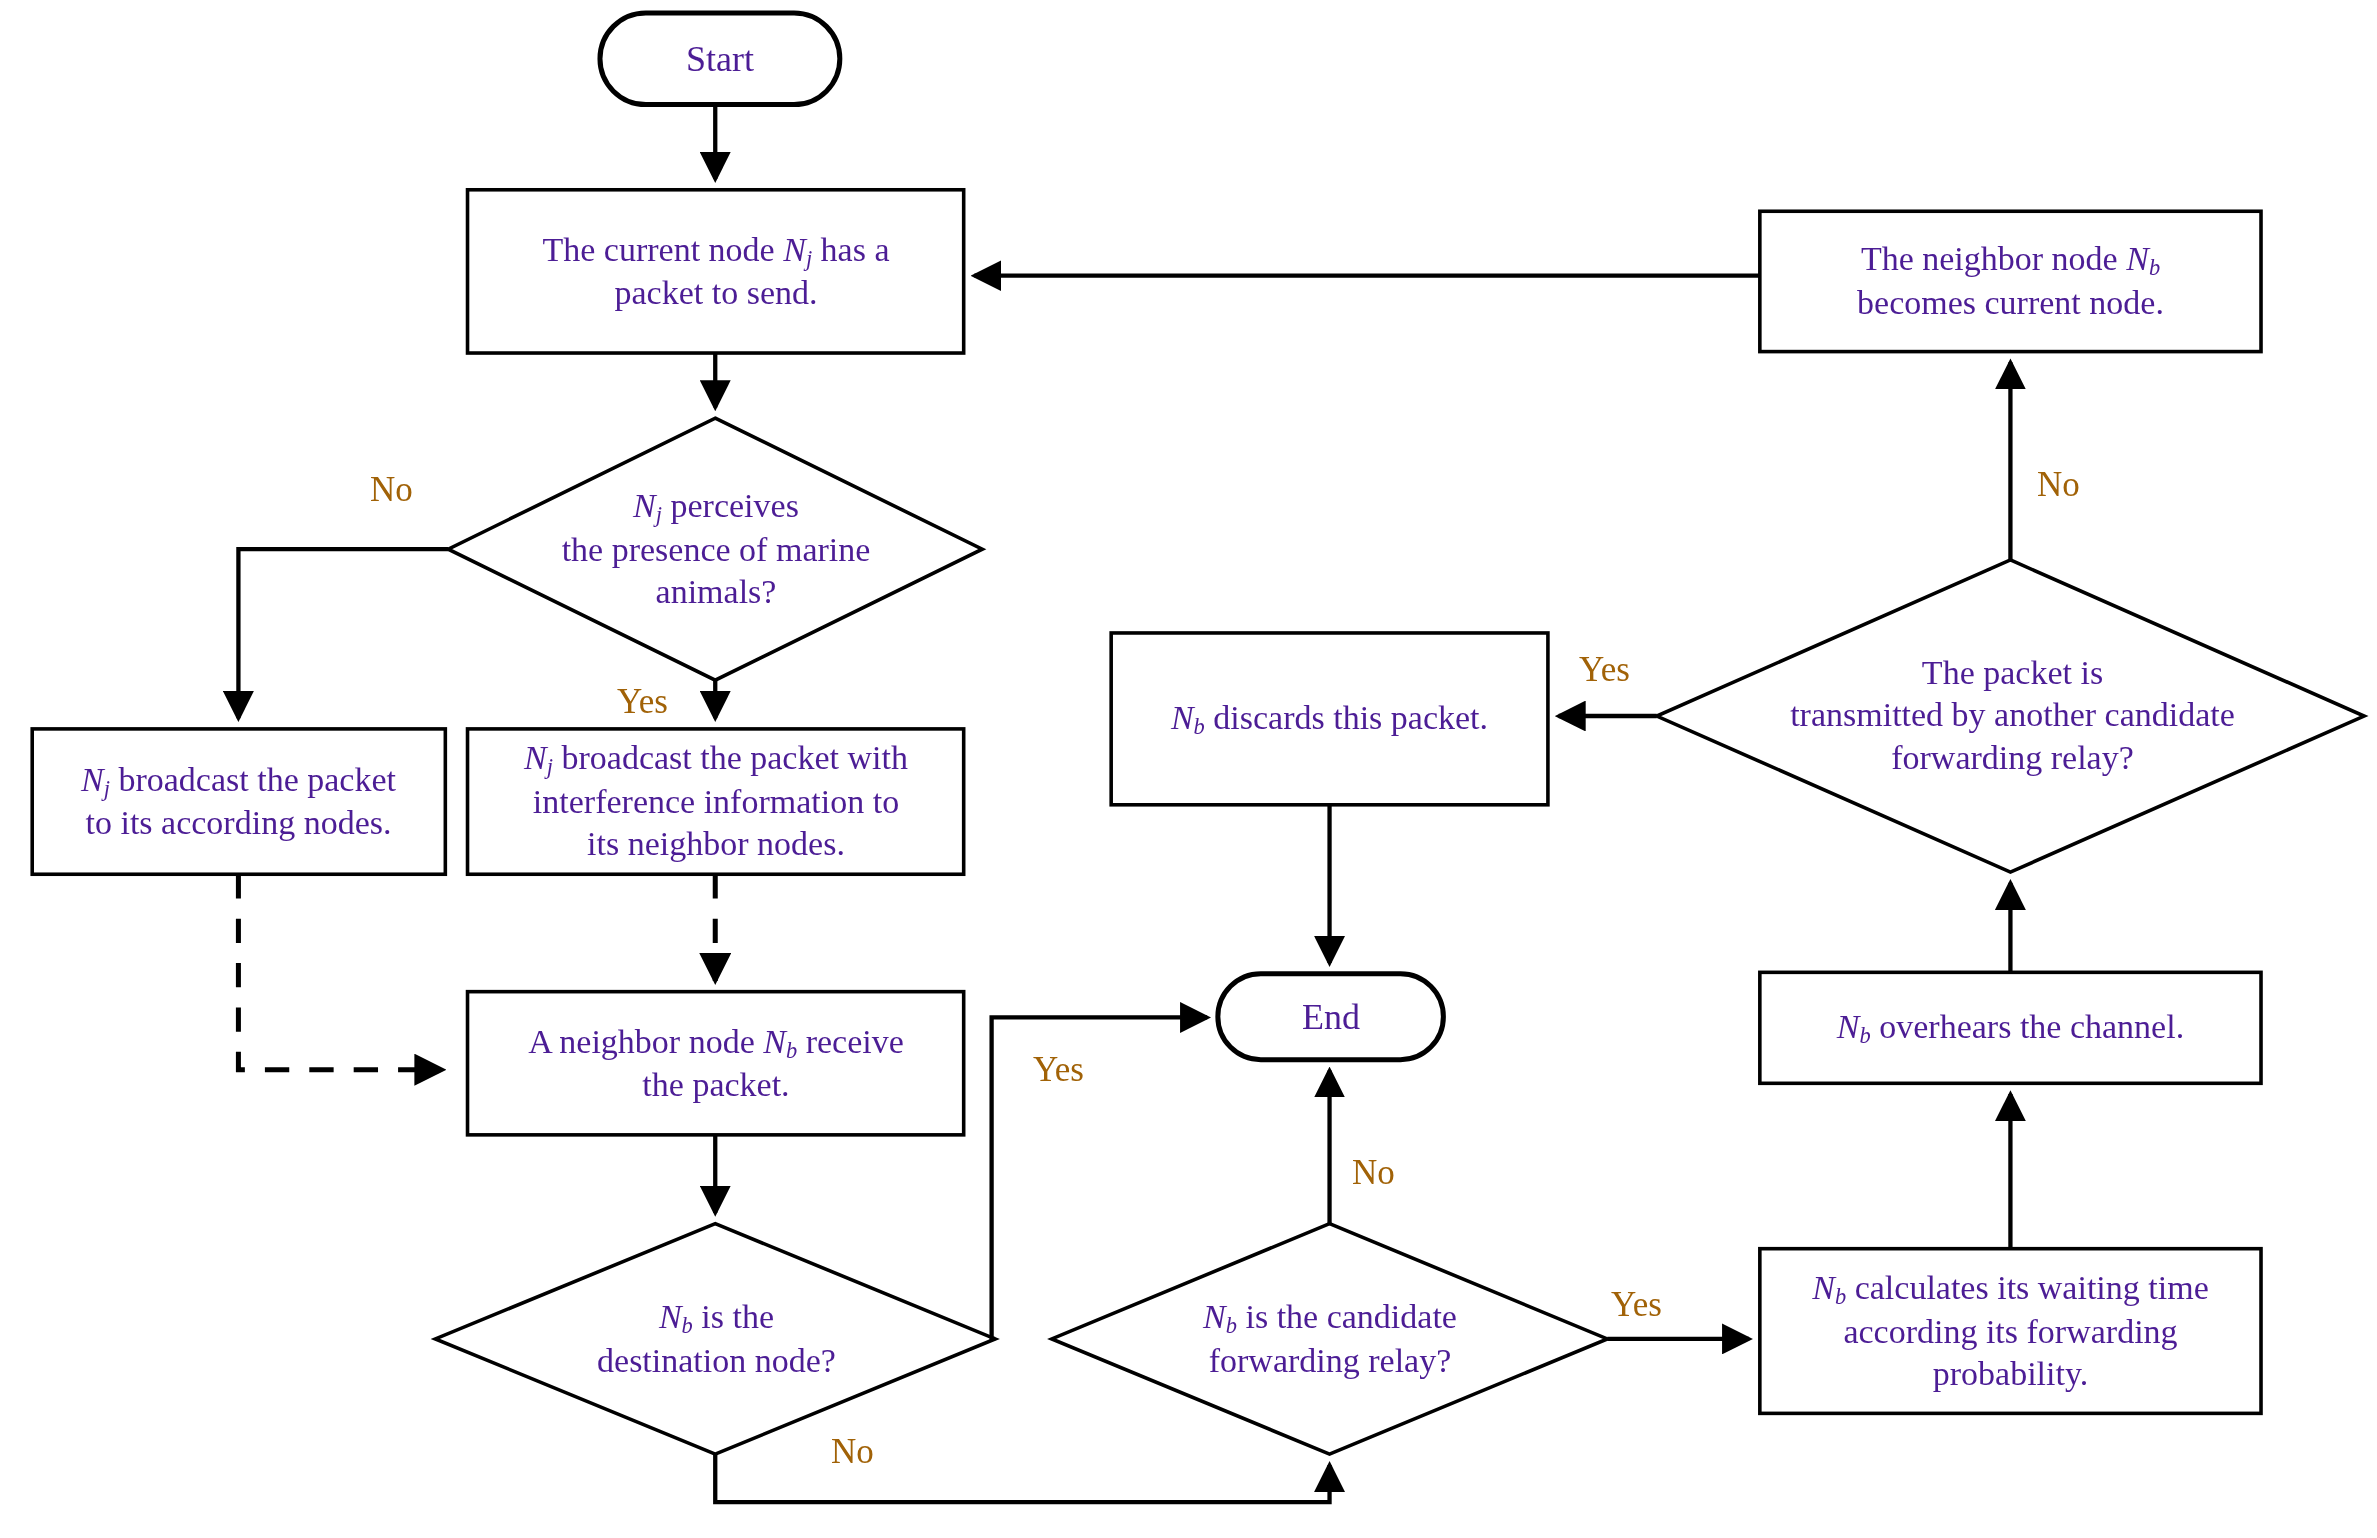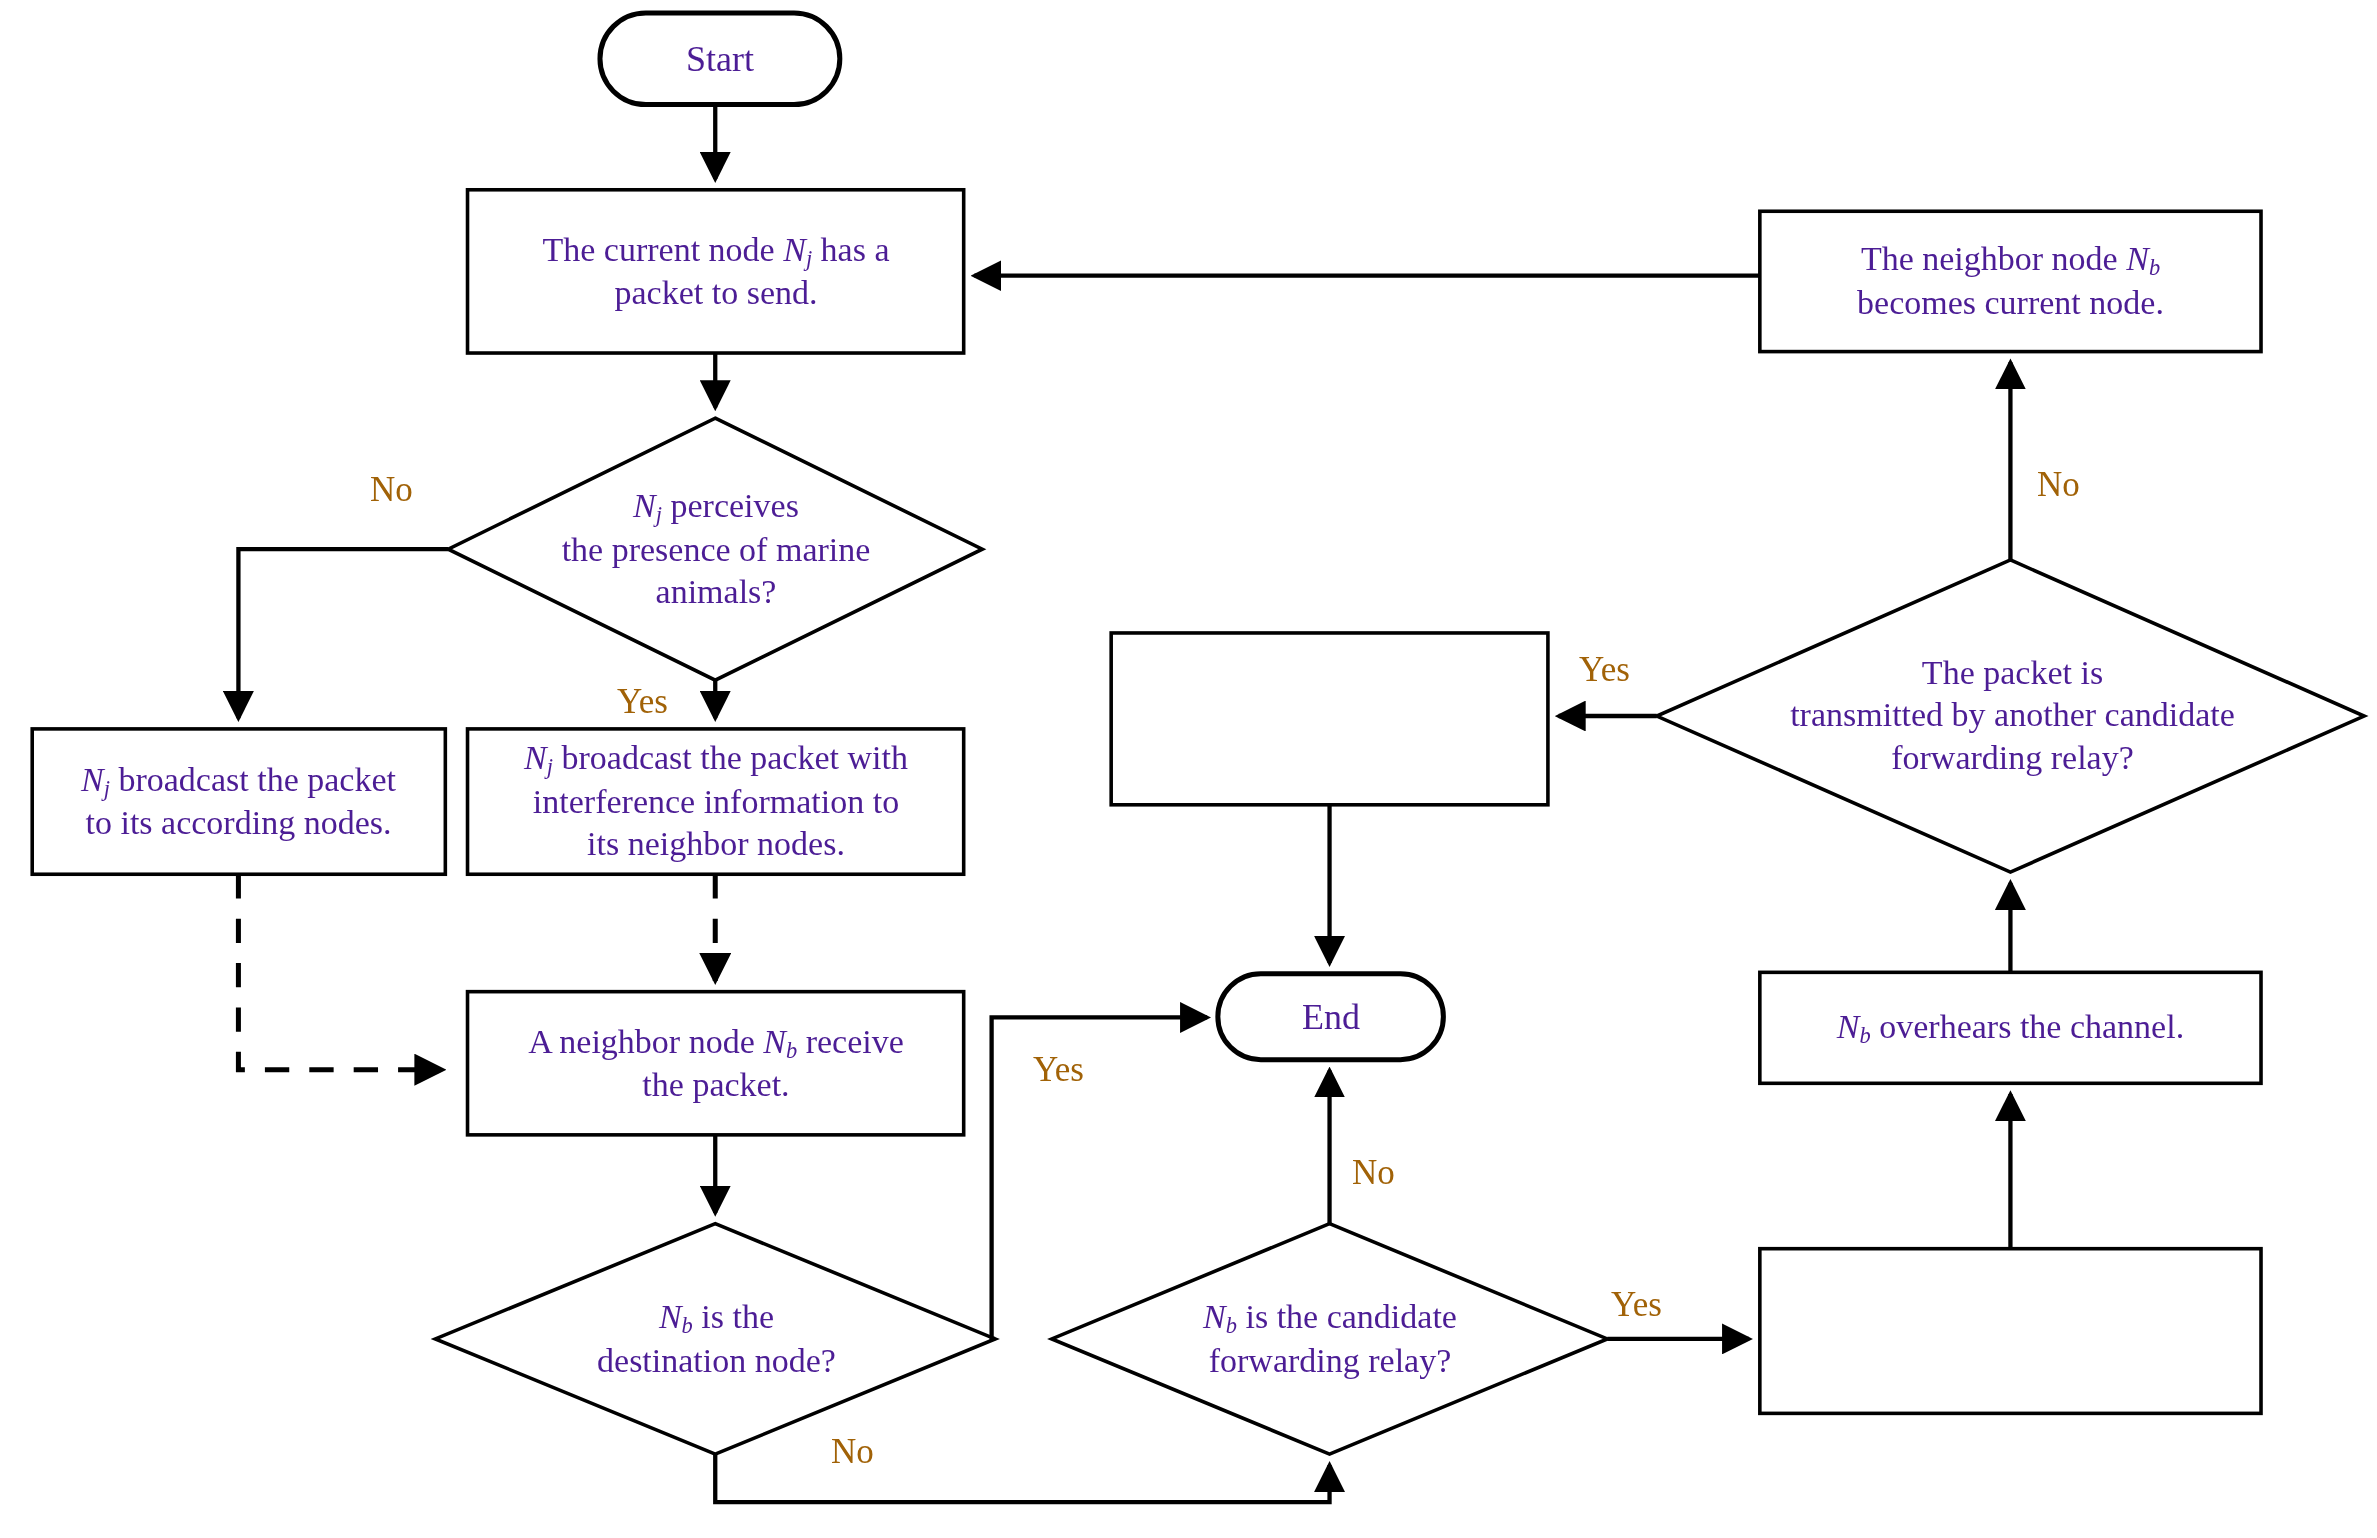--- a/index.html
+++ b/index.html
@@ -140,21 +140,27 @@
   <div class="nodetext" style="left:523px;top:1271px;width:387px;height:136px;">
     <span><i>N</i><sub>b</sub><span> is the</span><br><span>destination node?</span></span>
   </div>
 
   <div class="nodetext" style="left:1124px;top:1271px;width:412px;height:136px;">
     <span><i>N</i><sub>b</sub><span> is the candidate</span><br><span>forwarding relay?</span></span>
   </div>
 
   <div class="nodetext terminaltext" style="left:1218px;top:974px;width:226px;height:86px;">End</div>
 
+  <div class="nodetext" style="left:1111px;top:633px;width:437px;height:172px;">
+    <span><i>N</i><sub>b</sub><span> discards this packet.</span></span>
+  </div>
 
+  <div class="nodetext" style="left:1760px;top:1249px;width:501px;height:165px;">
+    <span><i>N</i><sub>b</sub><span> calculates its waiting time</span><br><span>according its forwarding</span><br><span>probability.</span></span>
+  </div>
 
   <div class="nodetext" style="left:1760px;top:972px;width:501px;height:111px;">
     <span><i>N</i><sub>b</sub><span> overhears the channel.</span></span>
   </div>
 
   <div class="nodetext" style="left:1726px;top:619px;width:573px;height:193px;">
     <span><span>The packet is</span><br><span>transmitted by another candidate</span><br><span>forwarding relay?</span></span>
   </div>
 
   <div class="nodetext" style="left:1760px;top:211px;width:501px;height:140px;">

